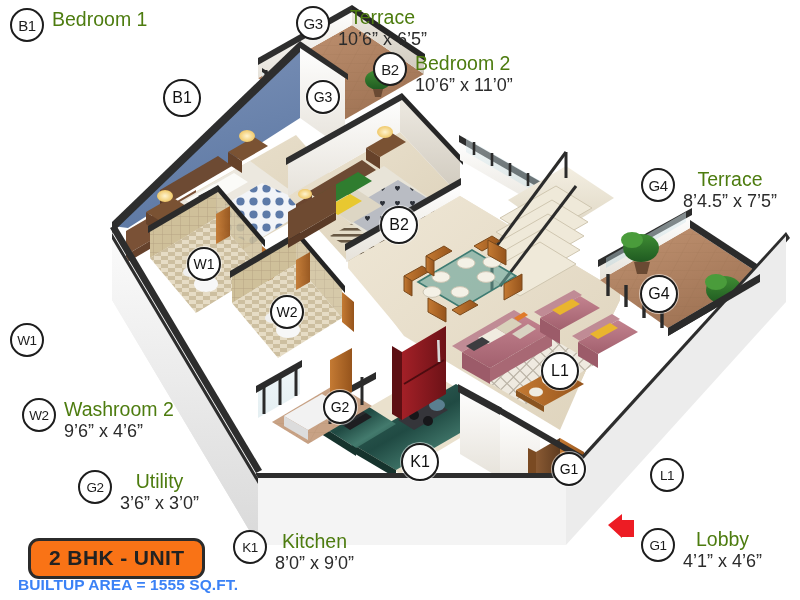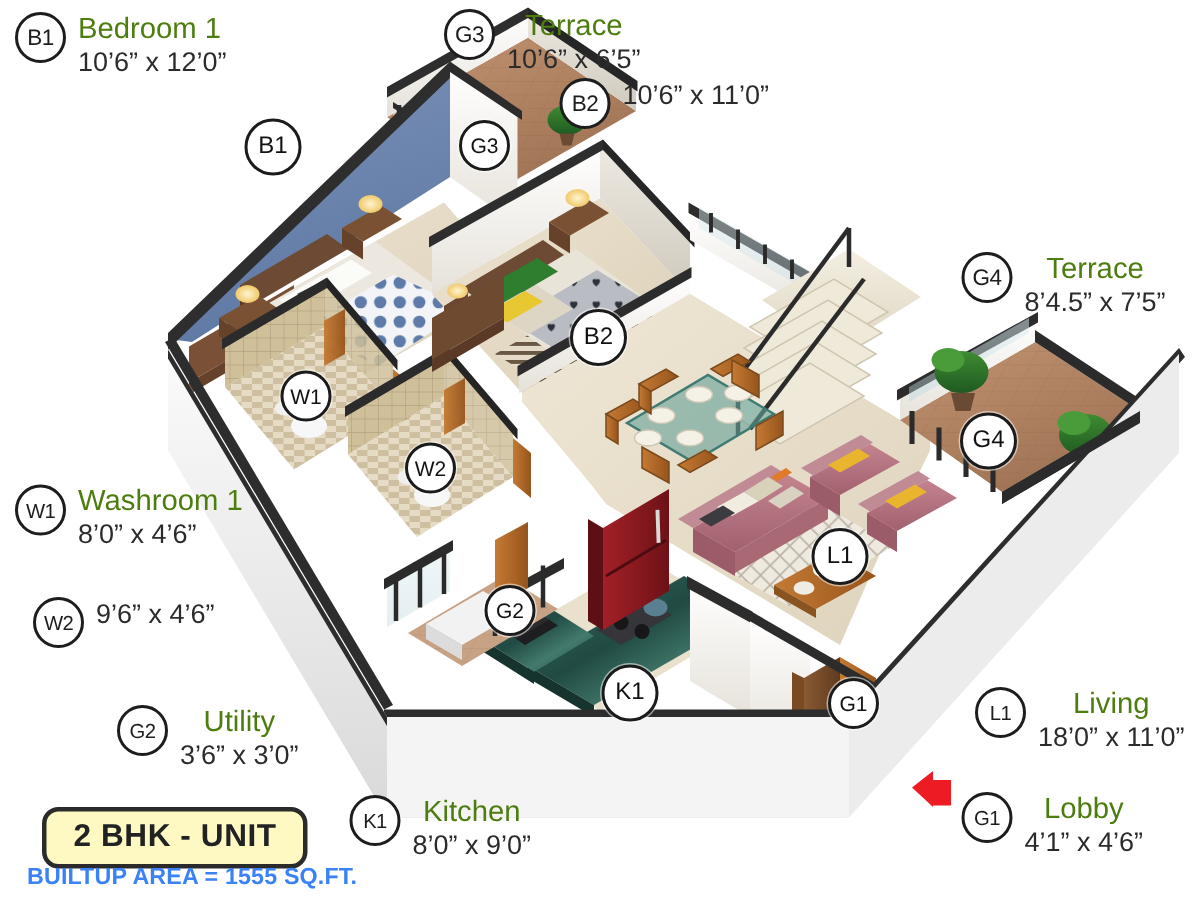--- a/index.html
+++ b/index.html
@@ -27,21 +27,21 @@
   .marker{
     position:absolute;width:34px;height:34px;border-radius:50%;background:#fff;
     border:2.4px solid #1b1b1b;display:flex;align-items:center;justify-content:center;
     font-size:16px;color:#111;z-index:60;box-shadow:0 0 0 1px rgba(255,255,255,.55);
   }
   .marker.s{width:30px;height:30px;font-size:14px;}
 
   
   #unitbadge{
     position:absolute;left:28px;top:538px;
-    border:3px solid #2b2b2b;border-radius:11px;padding:5px 18px 6px;background:#fef9c3;
+    border:3px solid #2b2b2b;border-radius:11px;padding:5px 18px 6px;background:#f97316;
     font-size:21px;font-weight:bold;letter-spacing:.4px;color:#222;
   }
   #builtup{
     position:absolute;left:18px;top:576px;font-size:15.5px;font-weight:bold;
     letter-spacing:.1px;color:#3b82f6;
   }
 
   
   #entryarrow{position:absolute;left:606px;top:513px;width:30px;height:26px;}
 
@@ -555,58 +555,55 @@
 <div class="marker s" style="left:552px;top:452px;">
   <span>G1</span>
 </div>
 
 
 
 <div class="callout" style="left:10px;top:8px;">
   <div class="tag">B1</div>
   <div class="txt">
     <div class="rname">Bedroom 1</div>
-    <div class="rdim">10’6” x 12’0”</div>
   </div>
 </div>
 
 <div class="callout ctr" style="left:296px;top:6px;">
   <div class="tag">G3</div>
   <div class="txt">
     <div class="rname">Terrace</div>
     <div class="rdim">10’6” x 6’5”</div>
   </div>
 </div>
 
 <div class="callout" style="left:373px;top:52px;">
   <div class="tag">B2</div>
   <div class="txt">
+    <div class="rname">Bedroom 2</div>
     <div class="rdim">10’6” x 11’0”</div>
   </div>
 </div>
 
 <div class="callout ctr" style="left:641px;top:168px;">
   <div class="tag">G4</div>
   <div class="txt">
     <div class="rname">Terrace</div>
     <div class="rdim">8’4.5” x 7’5”</div>
   </div>
 </div>
 
 <div class="callout ctr" style="left:10px;top:323px;">
   <div class="tag sm">W1</div>
-  <div class="txt">
-    <div class="rname">Washroom 1</div>
-    <div class="rdim">8’0” x 4’6”</div>
-  </div>
 </div>
 
 <div class="callout ctr" style="left:22px;top:398px;">
   <div class="tag sm">W2</div>
   <div class="txt">
+    <div class="rname">Washroom 2</div>
     <div class="rdim">9’6” x 4’6”</div>
   </div>
 </div>
 
 <div class="callout ctr" style="left:78px;top:470px;">
   <div class="tag sm">G2</div>
   <div class="txt">
     <div class="rname">Utility</div>
     <div class="rdim">3’6” x 3’0”</div>
   </div>
@@ -615,24 +612,20 @@
 <div class="callout ctr" style="left:233px;top:530px;">
   <div class="tag sm">K1</div>
   <div class="txt">
     <div class="rname">Kitchen</div>
     <div class="rdim">8’0” x 9’0”</div>
   </div>
 </div>
 
 <div class="callout ctr" style="left:650px;top:458px;">
   <div class="tag sm">L1</div>
-  <div class="txt">
-    <div class="rname">Living</div>
-    <div class="rdim">18’0” x 11’0”</div>
-  </div>
 </div>
 
 <div class="callout ctr" style="left:641px;top:528px;">
   <div class="tag sm">G1</div>
   <div class="txt">
     <div class="rname">Lobby</div>
     <div class="rdim">4’1” x 4’6”</div>
   </div>
 </div>
 

